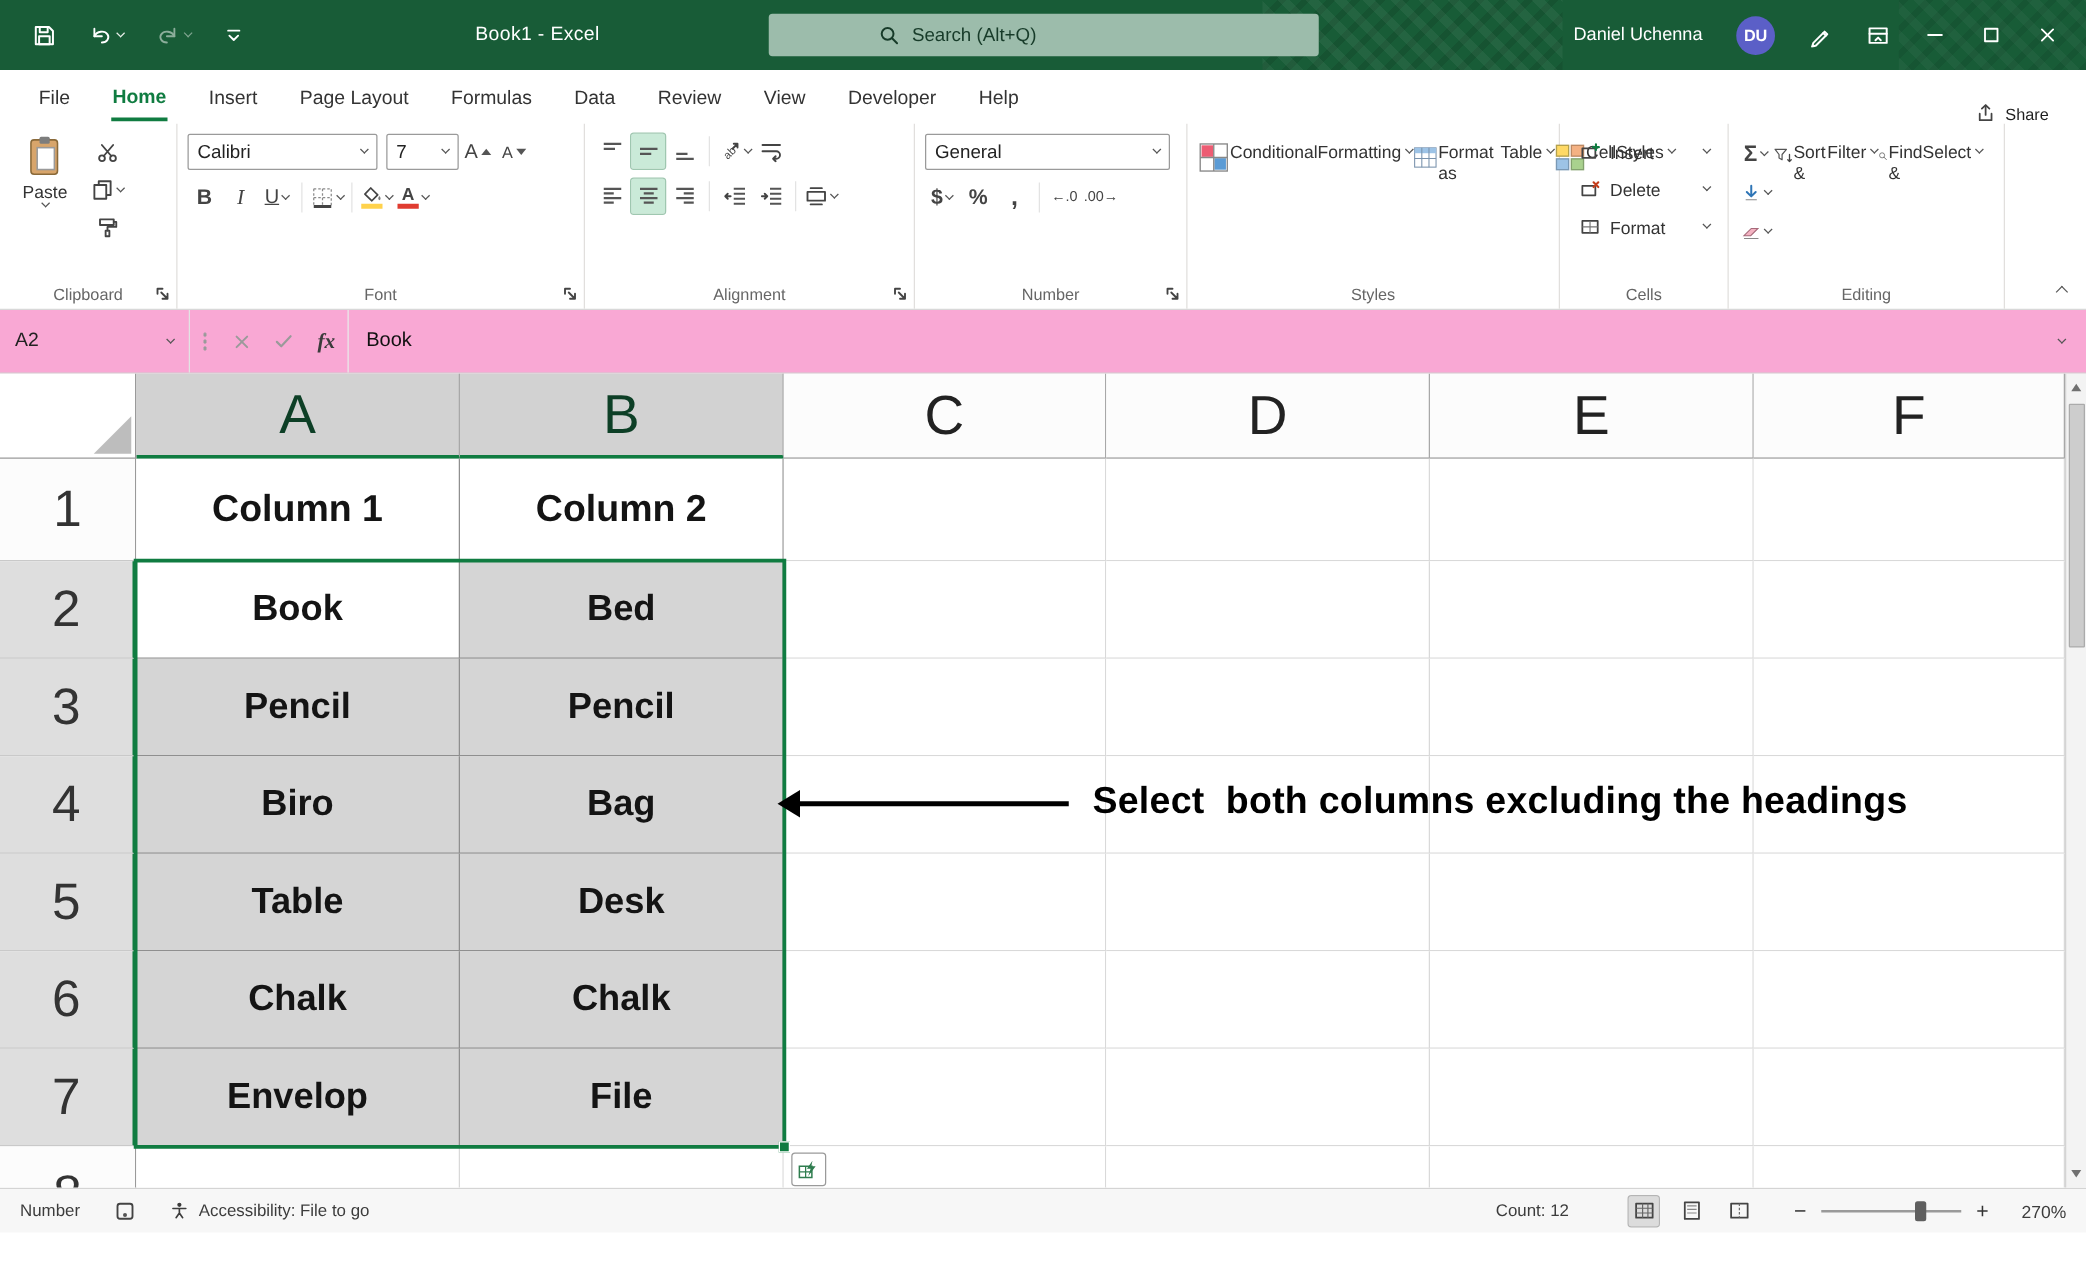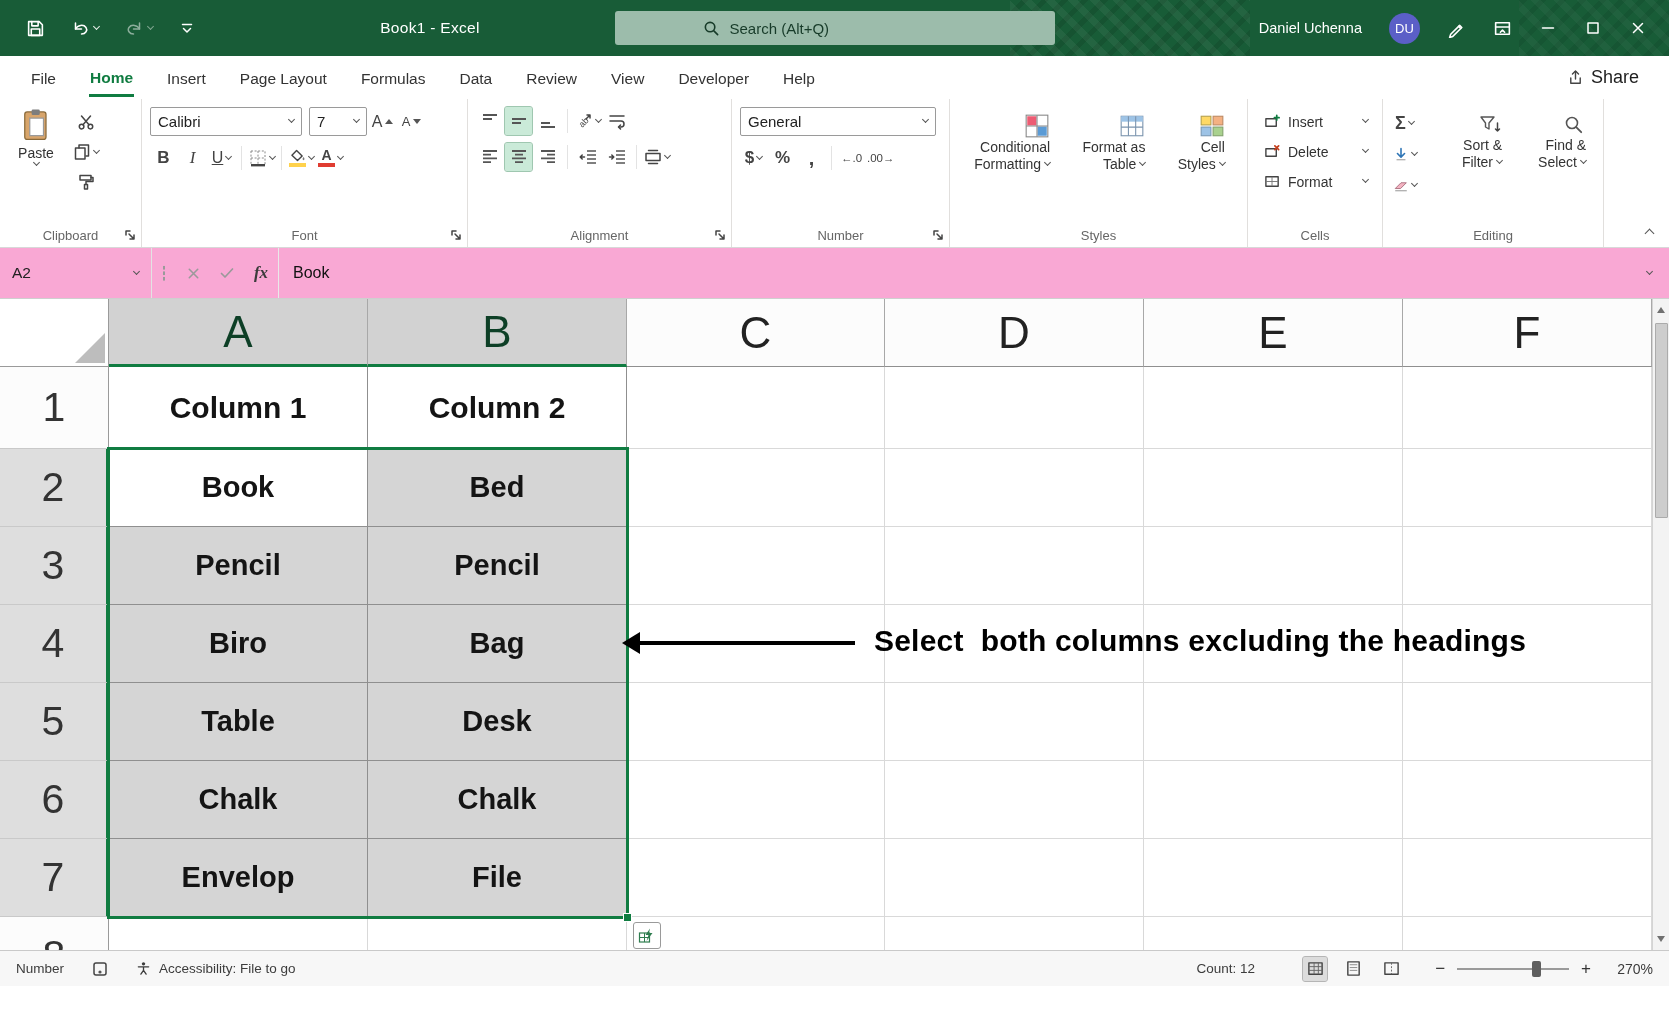--- a/index.html
+++ b/index.html
@@ -25,44 +25,44 @@
   .tb-pattern{position:absolute;top:0;bottom:0;pointer-events:none;
      background:repeating-linear-gradient(45deg,rgba(255,255,255,.05) 0 7px,transparent 7px 16px),
                 repeating-linear-gradient(-45deg,rgba(0,0,0,.10) 0 5px,transparent 5px 14px)}
   .p1{left:1010px;width:240px}.p2{right:0;width:150px;opacity:.7}
   .tb-left{position:absolute;left:0;top:0;height:100%;display:flex;align-items:center;gap:26px;padding-left:26px}
   .tbtn{display:flex;align-items:center;gap:4px;cursor:default}
   .tb-title{position:absolute;left:300px;top:0;height:100%;width:260px;display:flex;align-items:center;justify-content:center;font-size:15.5px;letter-spacing:.3px}
   .tb-search{position:absolute;left:50%;transform:translateX(-50%);top:11px;width:440px;height:34px;background:#9CBCAB;border-radius:3px;display:flex;align-items:center;gap:10px;padding-left:88px;color:#173B29;font-size:15px}
   .tb-right{position:absolute;right:0;top:0;height:100%;display:flex;align-items:center;gap:27px;padding-right:22px}
   .tb-user{font-size:14.5px}
-  .avatar{width:31px;height:31px;border-radius:50%;background:var(--avatar);color:#fff;display:flex;align-items:center;justify-content:center;font-size:13px;font-weight:400}
+  .avatar{width:31px;height:31px;border-radius:50%;background:var(--avatar);color:#fff;display:flex;align-items:center;justify-content:center;font-size:13px;font-weight:700}
 
   
   #menubar{height:43px;flex:0 0 43px;display:flex;align-items:stretch;background:#fff;padding-left:14px;font-size:15.5px;color:#333}
   .mtab{display:flex;align-items:center;padding:0 16px;cursor:default}
   .mtab span{padding:10px 1px 7px}
   .mtab.active{color:var(--green);font-weight:700}
   .mtab.active span{border-bottom:3px solid var(--green)}
-  .share{margin-left:auto;display:flex;align-items:center;gap:7px;padding:0 30px 0 10px;color:#1e1e1e;font-size:18px}
+  .share{margin-left:auto;display:flex;align-items:flex-end;gap:7px;padding:0 30px 0 10px;color:#1e1e1e;font-size:13px}
 
   
   #ribbon{height:149px;flex:0 0 149px;background:#fff;border-bottom:1px solid #d8d8d8;display:flex;position:relative}
   .rgroup{position:relative;border-right:1px solid #e1dfdd;flex-shrink:0}
   .glabel{position:absolute;bottom:4px;left:0;right:0;text-align:center;font-size:13px;color:#666}
   .launcher{position:absolute;right:5px;bottom:6px}
   .gcontent{padding:7px 6px 0 8px;display:flex}
   .gcontent.col{flex-direction:column;gap:8px;padding-top:8px}
   .rrow{display:flex;align-items:center;gap:2px}
   .ic{height:28px;min-width:27px;display:flex;align-items:center;justify-content:center;gap:3px;color:#444;border-radius:2px}
   .ic.on{background:#CAEAD8;outline:1px solid #9fc7b0}
   .combo{height:29px;border:1px solid #9a9a9a;background:#fff;display:flex;align-items:center;justify-content:space-between;padding:0 7px;font-size:15px;color:#222;border-radius:2px}
   .vsep{width:1px;height:24px;background:#e3e3e3;margin:0 4px}
   .bigbtn{display:flex;flex-direction:column;align-items:center;gap:3px;font-size:14px;color:#333;padding-top:2px}
-  .bigbtn2{display:flex;flex-direction:column;align-items:flex-end;font-size:14px;line-height:17px;color:#333;padding-top:6px}
+  .bigbtn2{display:flex;flex-direction:row;align-items:flex-start;font-size:14px;line-height:17px;color:#333;padding-top:6px}
   .minicol{display:flex;flex-direction:column;gap:2px;margin-left:8px;padding-top:2px}
   .cellrow{display:flex;align-items:center;gap:7px;height:27px;font-size:14px;color:#333;padding:0 8px}
   .bld{font-weight:700;font-size:17px}
   .itl{font-style:italic;font-family:"Liberation Serif",serif;font-size:17px}
   .und{text-decoration:underline;font-size:16px}
   .fl{font-size:16px}.fl.sm2{font-size:13px}
   .colstack{display:flex;flex-direction:column;align-items:center;gap:1px}
   .cbar{width:17px;height:4px;display:block}
   .fcA{font-size:14px;font-weight:700;line-height:13px}
   .numglyph{font-size:17px;font-weight:600}

